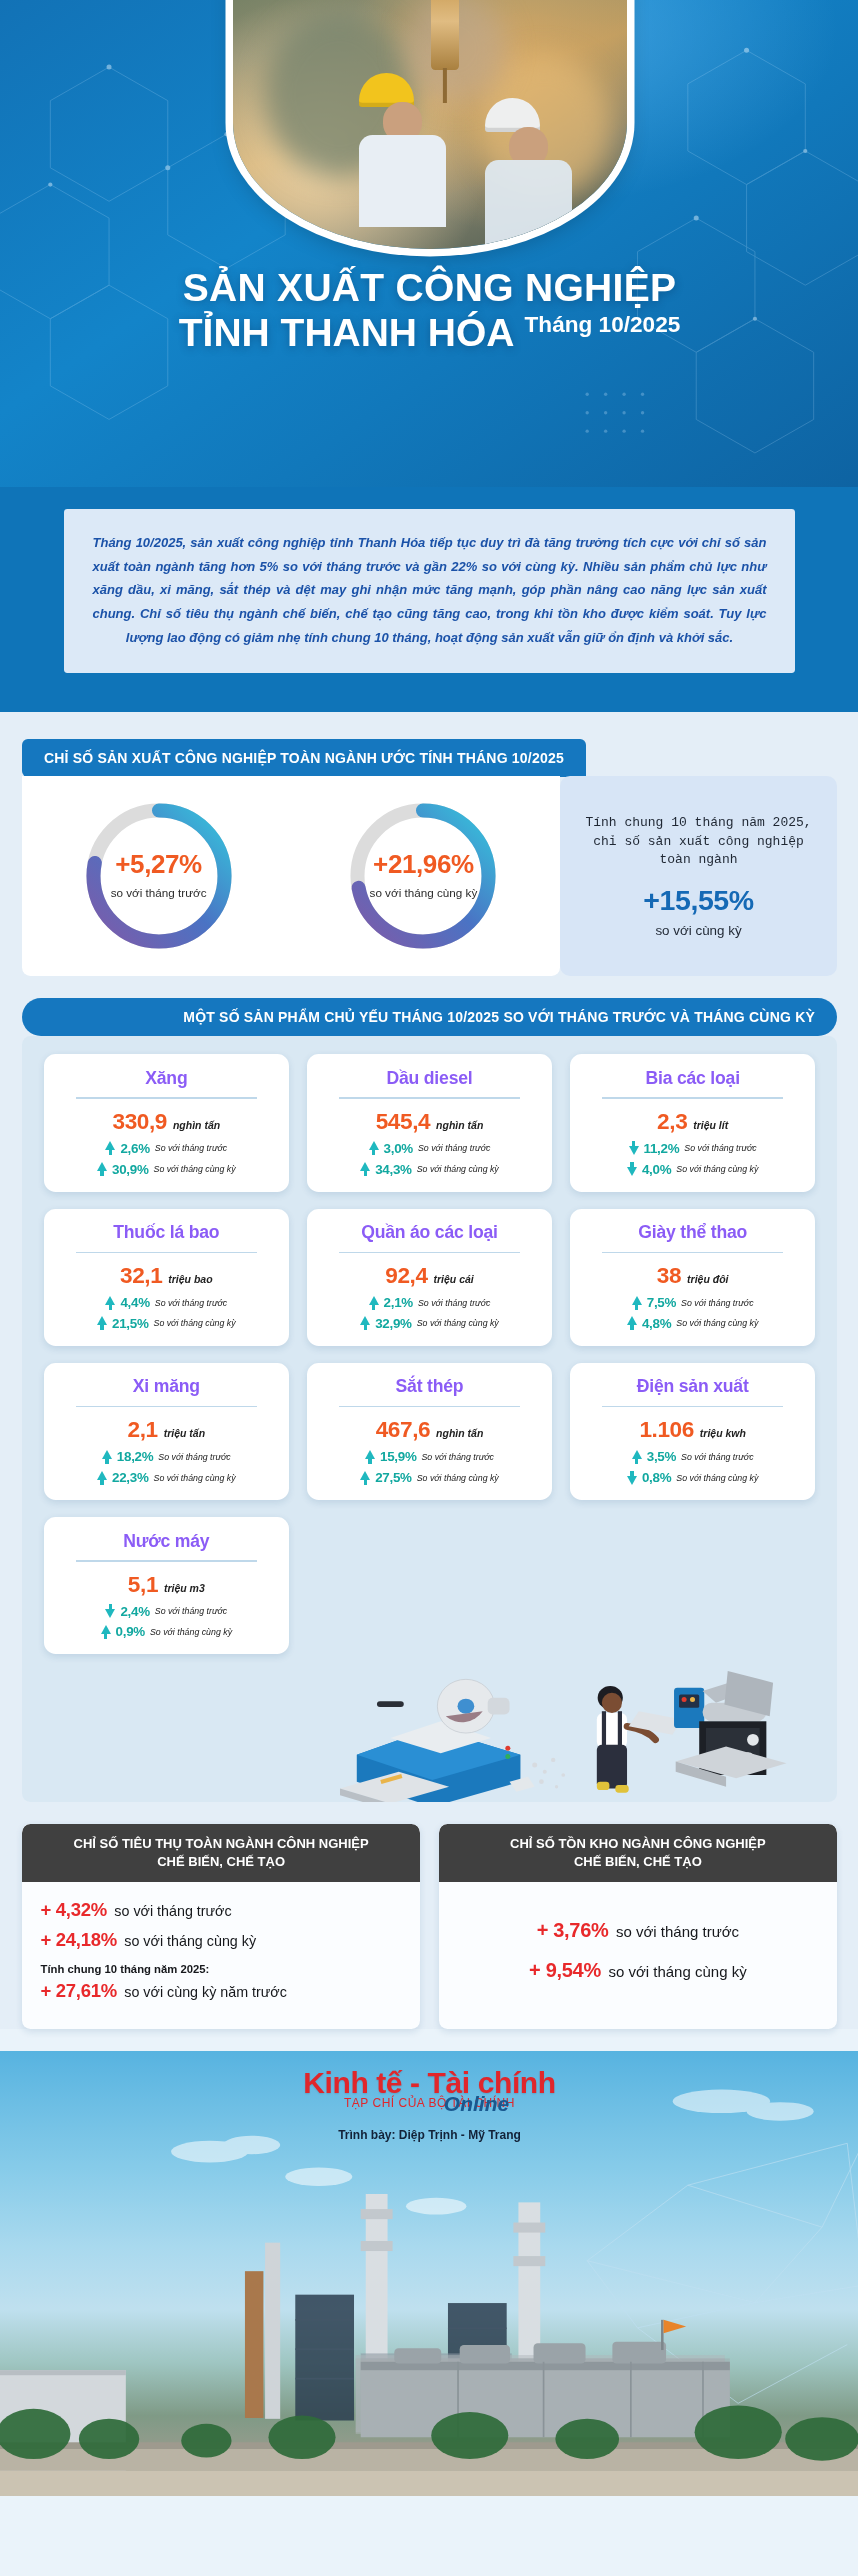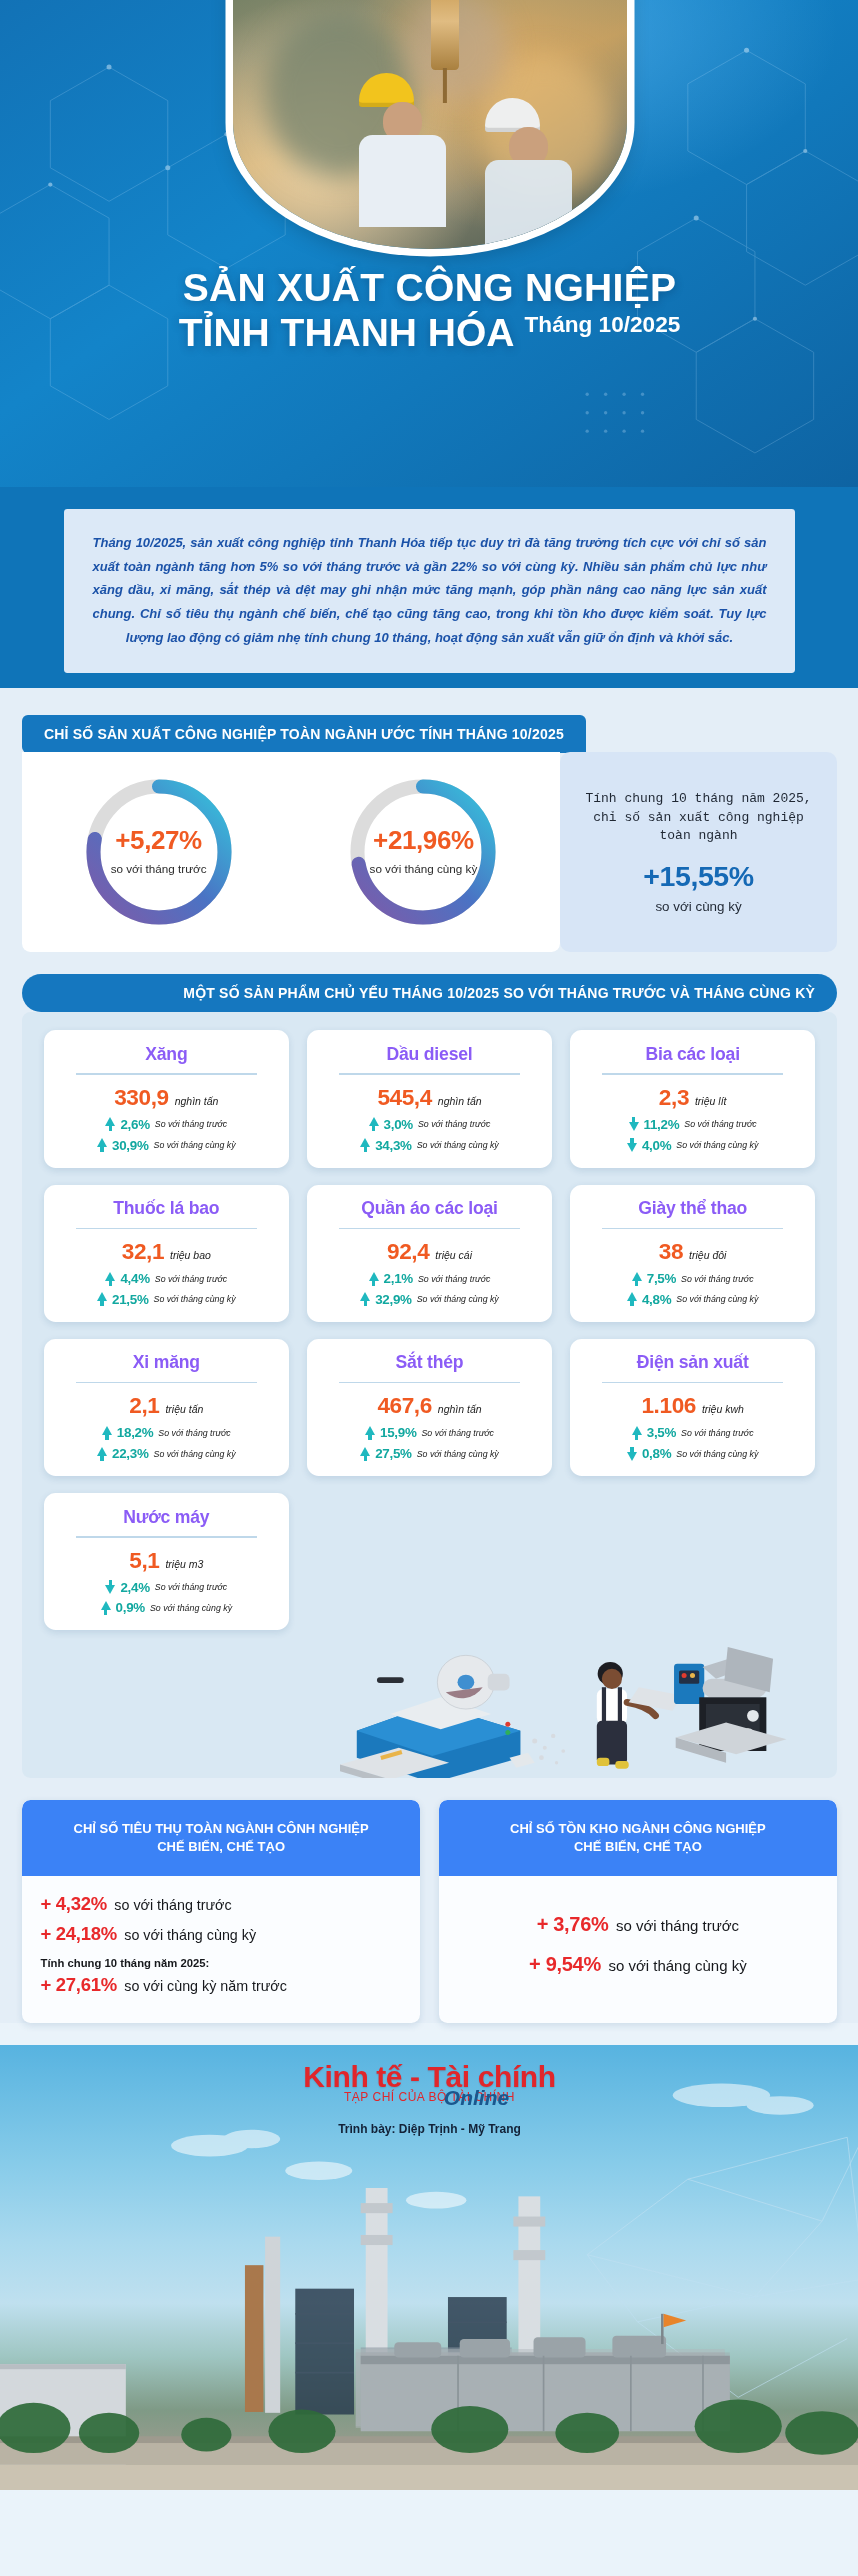--- a/index.html
+++ b/index.html
@@ -61,21 +61,21 @@
     font-stretch: condensed;
   }
   .title-l2wrap { margin-top: 3.4px; display:flex; align-items:flex-start; justify-content:center; gap:10px; }
   .title-l2 {
     font-size: 39px; font-weight: 800; color: #ffffff; line-height: 1.06;
     text-shadow: 0 1.7px 8.4px rgba(0,40,80,.35);
   }
   .title-month { font-size: 22.6px; font-weight: 700; color: #ffffff; padding-bottom: 3.4px; }
 
   
-  .intro-band { background:#0f74b8; padding: 22px 0 15px; }
+  .intro-band { background:#0f74b8; padding: 22px 0 39px; }
   .intro {
     width: 731px; margin: 0 auto;
     background:#dce9f7; border-radius: 3.4px;
     padding: 22px 28.5px 23.5px;
     color:#1b52a8; font-style: italic; font-weight: 700;
     font-size: 13px; line-height: 1.82; text-align: justify;
     text-align-last: center;
   }
 
   
@@ -122,39 +122,39 @@
   .grid { display:grid; grid-template-columns: repeat(3, 1fr); gap: 17px 18.5px; position:relative; z-index:2; }
   .card {
     background:#ffffff; border-radius: 11.7px; padding: 13.4px 13.4px 15px;
     box-shadow: 0 2.5px 7.5px rgba(20,70,120,.12);
     text-align:center; min-height: 127px;
   }
   .card h3 { font-size: 17.6px; font-weight: 800; color:#8b5cf6; letter-spacing:-0.2px; }
   .card .rule { height:1.7px; background:#bfd8ea; margin: 8.4px 18.5px 10px; }
   .card .valrow { display:flex; align-items:baseline; justify-content:center; gap:5.9px; }
   .card .val { font-size: 22.6px; font-weight: 800; color:#f05a22; letter-spacing:-0.4px; }
-  .card .unit { font-size: 10.5px; font-style: italic; color:#222; }
+  .card .unit { font-size: 10.5px; font-style: italic; color:#222;font-weight:bold; }
   .card .cmp { display:flex; align-items:center; justify-content:center; gap:5px; margin-top: 5.9px; }
   .arrow { width: 0; height: 0; display:inline-block; }
   .arrow.up { border-left:5px solid transparent; border-right:5px solid transparent; border-bottom:9.2px solid #1fb8bf; }
   .arrow.down { border-left:5px solid transparent; border-right:5px solid transparent; border-top:9.2px solid #1fb8bf; }
   .arr-wrap { display:flex; flex-direction:column; align-items:center; line-height:0; }
   .arr-stem { width:3.4px; height:5px; background:#1fb8bf; }
   .card .cpct { font-size: 13.4px; font-weight: 800; color:#12a8a0; letter-spacing:-0.3px; }
   .card .clbl { font-size: 8.8px; font-style: italic; color:#222; }
 
   .illus { position:relative; height: 148px; z-index:1; }
 
   
   .green-section { padding: 22px 22px 0; background:#e4eef7; }
   .green-grid { display:grid; grid-template-columns: 1fr 1fr; gap: 18.5px; }
   .gpanel { border-radius: 8.4px; overflow: hidden; background:#fbfdff; box-shadow: 0 2.5px 7.5px rgba(20,70,120,.12); }
   .gpanel .ghead {
-    background:#3b82f6; color:#fff; text-align:center; font-weight:800;
-    font-size: 13px; line-height: 1.35; padding: 20px 15px;
+    background:#404040; color:#fff; text-align:center; font-weight:800;
+    font-size: 13px; line-height: 1.35; padding: 11px 15px;
     border-radius: 8.4px 8.4px 0 0;
   }
   .gpanel .gbody { padding: 17px 18.5px 18.5px; }
   .gline { display:flex; align-items:baseline; gap:7.5px; margin-bottom: 8.4px; }
   .gline .gnum { font-size: 18.5px; font-weight: 800; color:#e8292b; letter-spacing:-0.3px; white-space:nowrap; }
   .gline .gtxt { font-size: 14.3px; color:#16181c; }
   .gnote { font-size: 11.3px; font-weight:800; color:#16181c; margin-top: 11.7px; }
   .gpanel.right .gbody { padding-top: 37px; }
   .gpanel.right .gline { justify-content:center; margin-bottom: 17px; }
   .gpanel.right .gline .gnum { font-size: 20px; }

